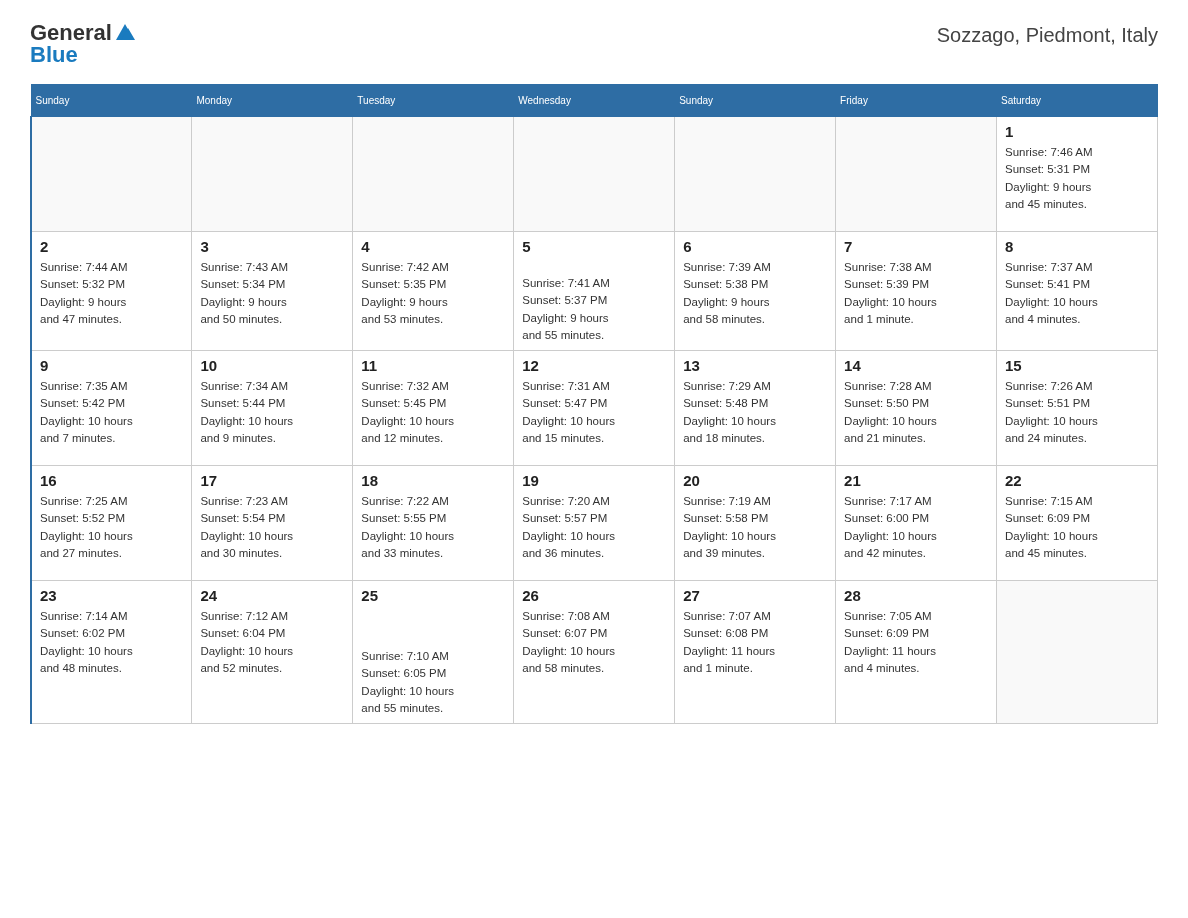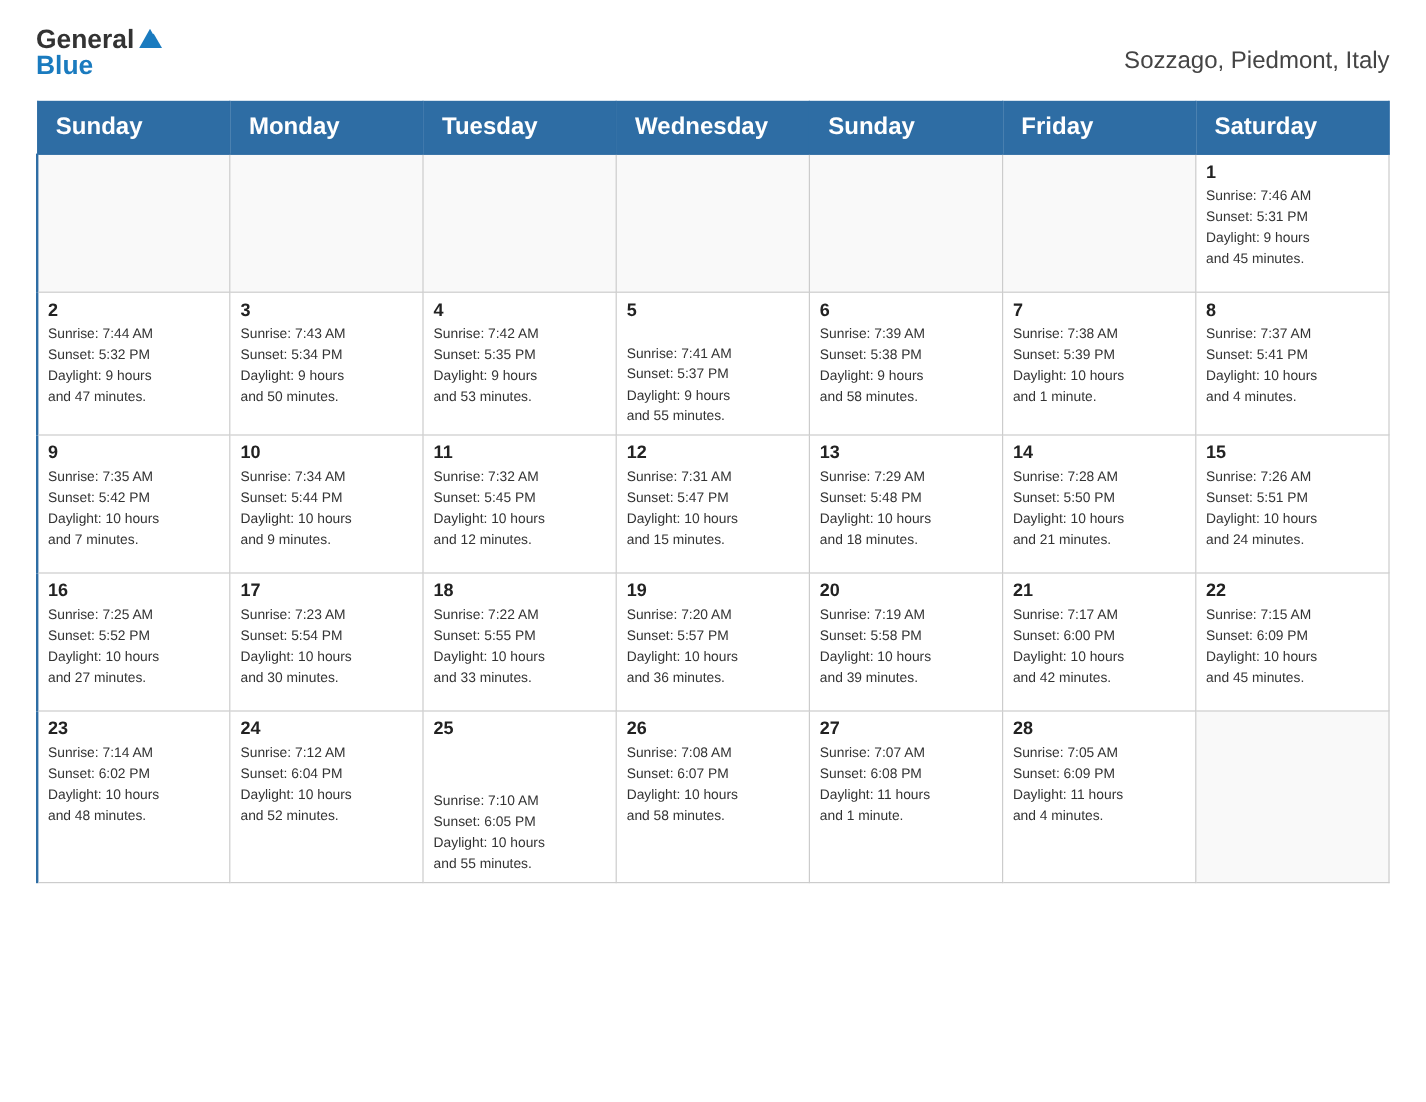--- a/index.html
+++ b/index.html
@@ -41,33 +41,33 @@
     }
     .month-title {
       font-size: 48px;
       font-weight: bold;
       color: #222;
       line-height: 1.1;
     }
     .location {
       font-size: 20px;
       color: #444;
-      margin-top: 20px;
+      margin-top: 4px;
     }
     table {
       width: 100%;
       border-collapse: collapse;
       table-layout: fixed;
     }
     thead tr th {
       background-color: #2e6da4;
       color: #fff;
-      font-size: 20px;
-      font-weight: bold;
-      padding: 10px 15px;
+      font-size: 10px;
+      font-weight: normal;
+      padding: 10px 4px;
       text-align: left;
       border: 1px solid #2e6da4;
     }
     tbody tr td {
       vertical-align: top;
       padding: 6px 8px;
       border: 1px solid #ccc;
       font-size: 12px;
       color: #333;
       min-height: 100px;

